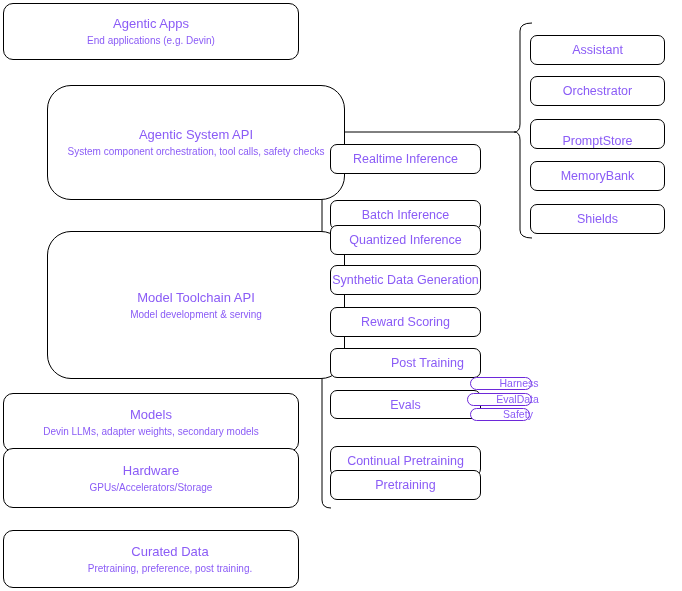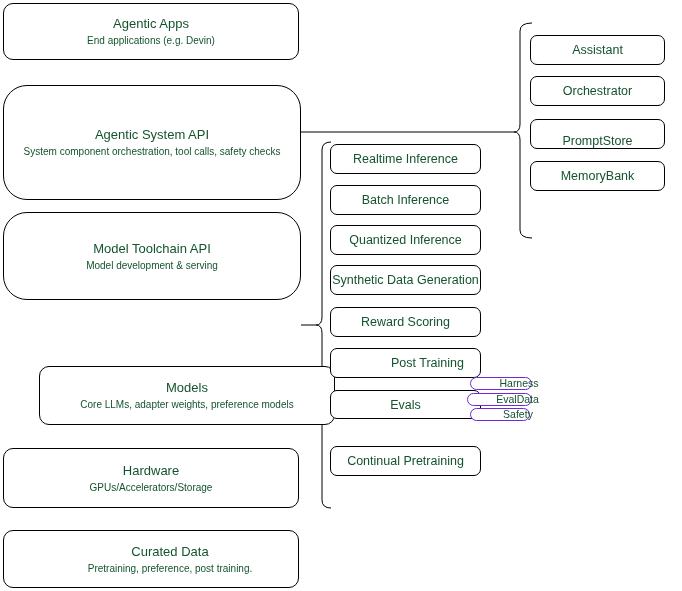--- a/index.html
+++ b/index.html
@@ -1,35 +1,35 @@
 <!DOCTYPE html>
 <html><head>
 <meta charset="utf-8">
 <style>
   html,body{margin:0;padding:0;background:#ffffff;}
   .canvas{
     position:relative;
     width:682px;height:591px;
     background:#ffffff;
     font-family:"Liberation Sans", sans-serif;
-    color:#14532d;
+    color:#8b5cf6;
     overflow:hidden;
   }
   .canvas *{box-sizing:border-box;}
   .connectors{position:absolute;left:0;top:0;width:682px;height:591px;z-index:1;}
   .connectors path, .connectors line{fill:none;stroke:#000000;stroke-width:1;}
 
   
   .lbox{
     position:absolute;left:3px;width:296px;
     border:1px solid #000000;border-radius:10px;background:#ffffff;
     display:flex;flex-direction:column;align-items:center;justify-content:center;
     gap:4px;text-align:center;z-index:2;
   }
-  .lbox.big{width:298px;border-radius:24px;}
+  .lbox.big{width:298px;border-radius:24px;margin-left:44px;}
   .ltitle{font-size:13px;line-height:15px;white-space:nowrap;}
   .lsub{font-size:10px;line-height:12px;white-space:nowrap;}
 
   
   .node{
     position:absolute;height:30px;
     border:1px solid #000000;border-radius:7px;background:#ffffff;
     display:flex;align-items:center;justify-content:center;
     font-size:12.5px;white-space:nowrap;z-index:2;
   }
@@ -63,63 +63,66 @@
   <div class="lbox" style="top:3px;height:57px;">
     <div class="ltitle">Agentic Apps</div>
     <div class="lsub">End applications (e.g. Devin)</div>
   </div>
 
   <div class="lbox big" style="top:85px;height:115px;">
     <div class="ltitle">Agentic System API</div>
     <div class="lsub">System component orchestration, tool calls, safety checks</div>
   </div>
 
-  <div class="lbox big" style="top:212px;height:88px;">
+  <div class="lbox big" style="top:231px;height:148px;">
     <div class="ltitle">Model Toolchain API</div>
     <div class="lsub">Model development &amp; serving</div>
   </div>
 
-  <div class="lbox" style="top:366px;height:59px;margin-left:36px;">
+  <div class="lbox" style="top:393px;height:59px;">
     <div class="ltitle">Models</div>
-    <div class="lsub">Core LLMs, adapter weights, preference models</div>
+    <div class="lsub">Devin LLMs, adapter weights, secondary models</div>
   </div>
 
   <div class="lbox" style="top:448px;height:60px;">
     <div class="ltitle">Hardware</div>
     <div class="lsub">GPUs/Accelerators/Storage</div>
   </div>
 
   <div class="lbox" style="top:530px;height:58px;padding-left:38px;">
     <div class="ltitle">Curated Data</div>
     <div class="lsub">Pretraining, preference, post training.</div>
   </div>
 
   <div class="node mid" style="top:144px;">
       <span>Realtime Inference</span>
     </div>
-  <div class="node mid" style="top:185px;">
+  <div class="node mid" style="top:200px;">
       <span>Batch Inference</span>
     </div>
   <div class="node mid" style="top:225px;">
       <span>Quantized Inference</span>
     </div>
   <div class="node mid" style="top:265px;">
       <span>Synthetic Data Generation</span>
     </div>
   <div class="node mid" style="top:307px;">
       <span>Reward Scoring</span>
     </div>
   <div class="node mid" style="top:348px;padding-left:44px;">
       <span>Post Training</span>
     </div>
   <div class="node mid" style="top:390px;height:29px;">
       <span>Evals</span>
     </div>
   <div class="node mid" style="top:430px;margin-top:16px;">
       <span>Continual Pretraining</span>
+    </div>
+  <div class="node mid" style="top:470px;">
+      <span>Pretraining</span>
     </div>
 
   <div class="pill" style="left:470px;top:377px;width:62px;">
       <span>Harness</span>
     </div>
   <div class="pill" style="left:467px;top:393px;width:65px;">
       <span>EvalData</span>
     </div>
   <div class="pill" style="left:470px;top:408px;width:60px;">
       <span>Safety</span>
@@ -130,14 +133,17 @@
     </div>
   <div class="node right" style="top:76px;">
       <span>Orchestrator</span>
     </div>
   <div class="node right" style="top:119px;align-items:flex-end;">
       <span>PromptStore</span>
     </div>
   <div class="node right" style="top:161px;">
       <span>MemoryBank</span>
     </div>
+  <div class="node right" style="top:204px;">
+      <span>Shields</span>
+    </div>
 
 </div>
 
 </body></html>

